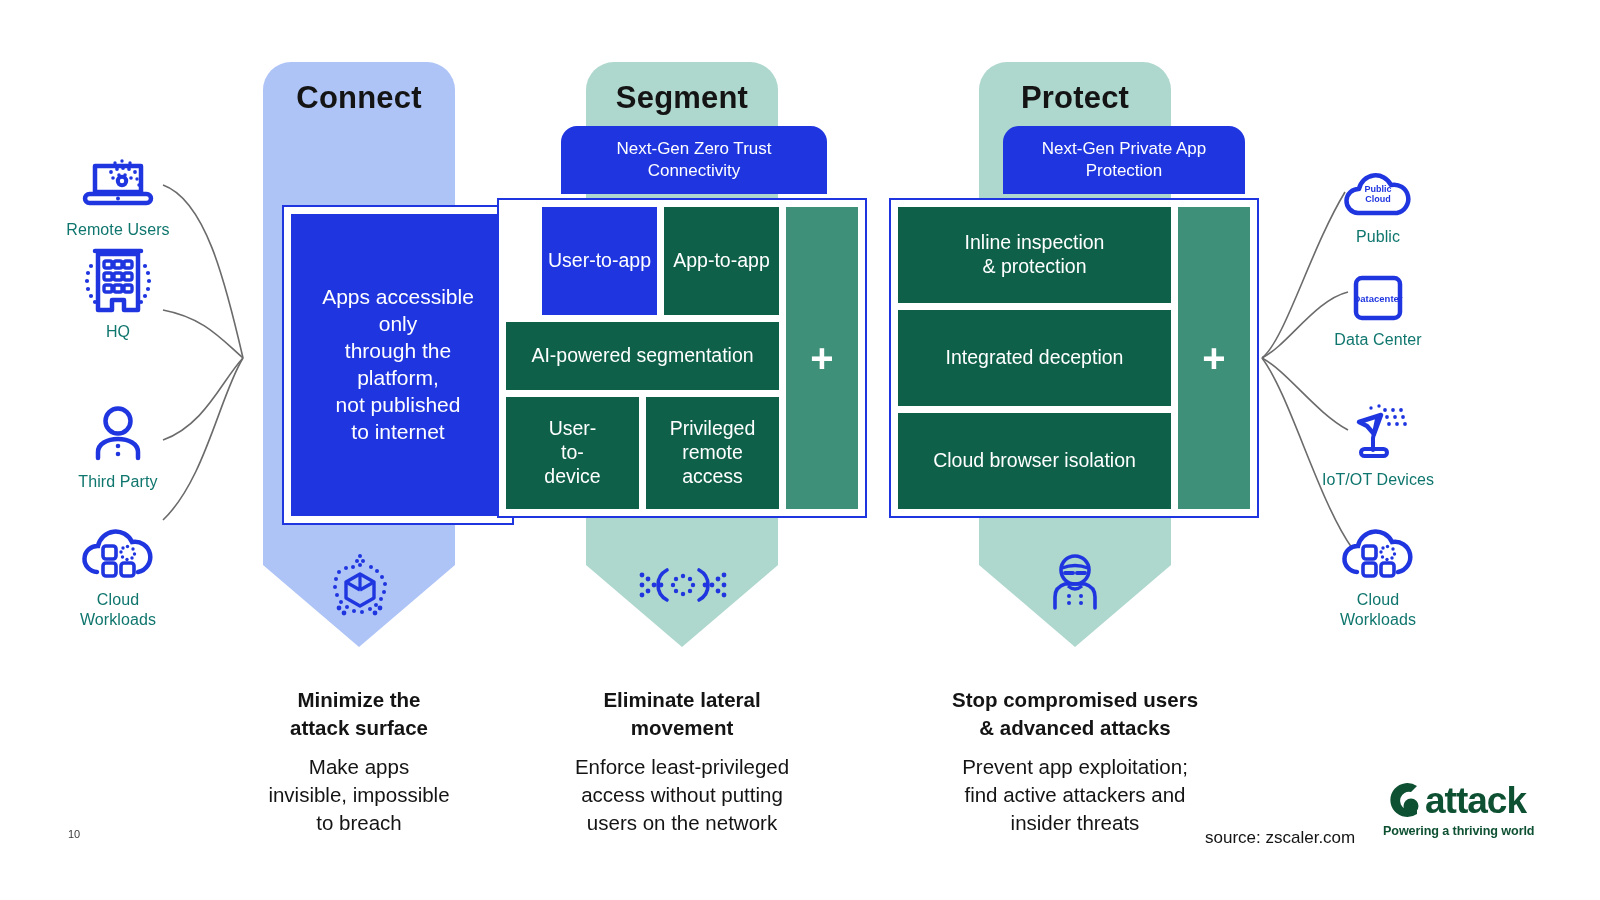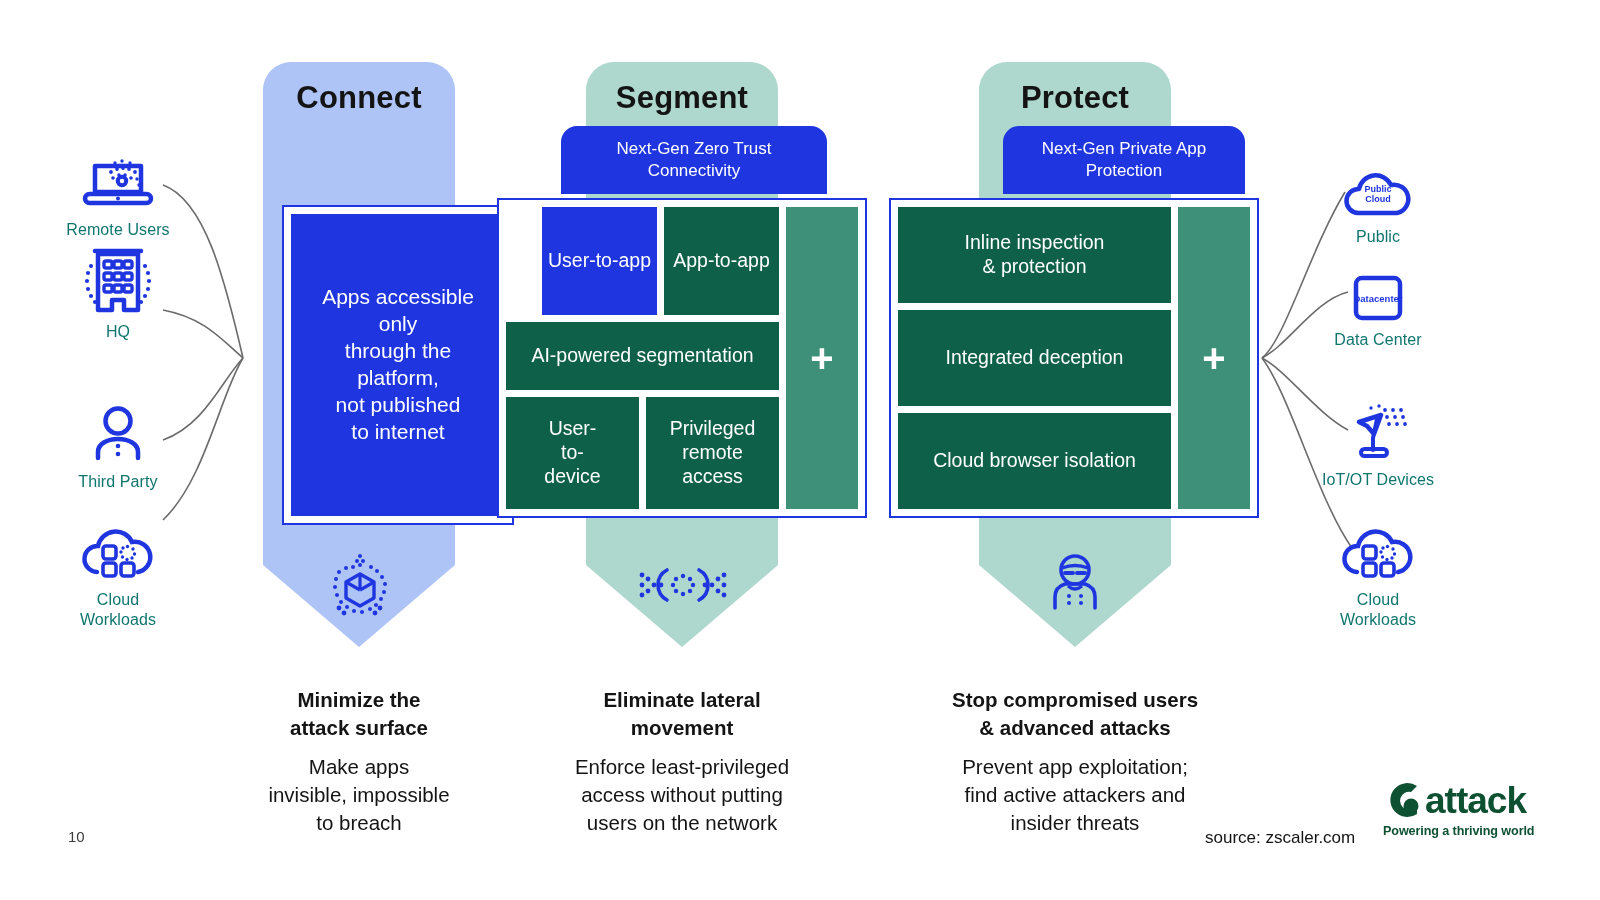--- a/index.html
+++ b/index.html
@@ -44,21 +44,21 @@
   }
   .grid-col{display:flex;flex-direction:column;gap:7px;flex:1;}
   .grid-row{display:flex;gap:7px;}
 
   
   .caption{position:absolute;text-align:center;}
   .caption .hd{font-size:20.5px;font-weight:bold;line-height:1.35;color:#141414;}
   .caption .bd{font-size:20.5px;line-height:1.36;color:#141414;margin-top:12px;}
 
   
-  .pageno{position:absolute;left:68px;top:828px;font-size:15px;color:#3c3c3c;}
+  .pageno{position:absolute;left:68px;top:828px;font-size:11px;color:#3c3c3c;}
   .source{position:absolute;left:1205px;top:828px;font-size:17px;color:#141414;}
   .logo{position:absolute;left:1383px;top:780px;width:170px;}
   .logo .wordmark{font-size:37px;font-weight:bold;color:#0d5032;letter-spacing:-1px;line-height:1;}
   .logo .tagline{font-size:12.6px;font-weight:bold;color:#0d5032;margin-top:4px;letter-spacing:-.1px;}
   .logo-row{display:flex;align-items:center;gap:2px;}
 
   svg{display:block;overflow:visible;}
 </style>
 </head>
 <body>

